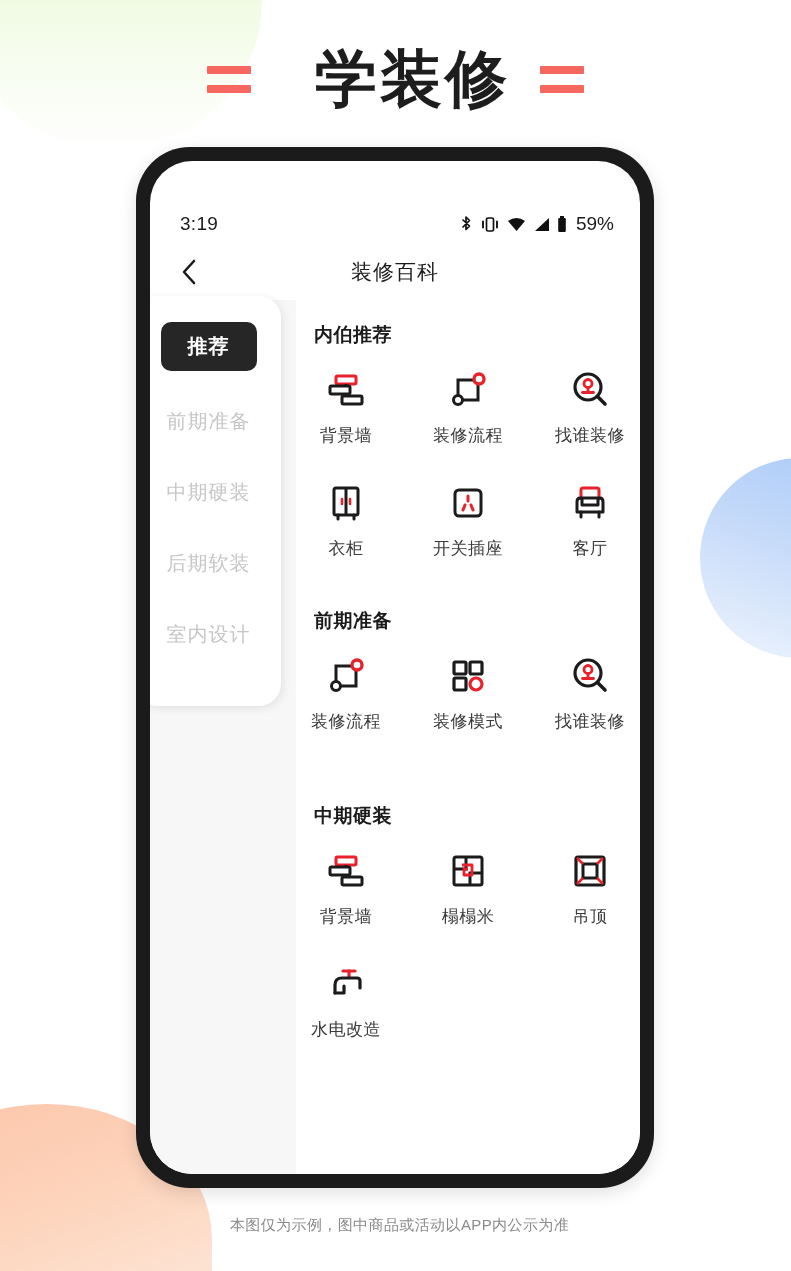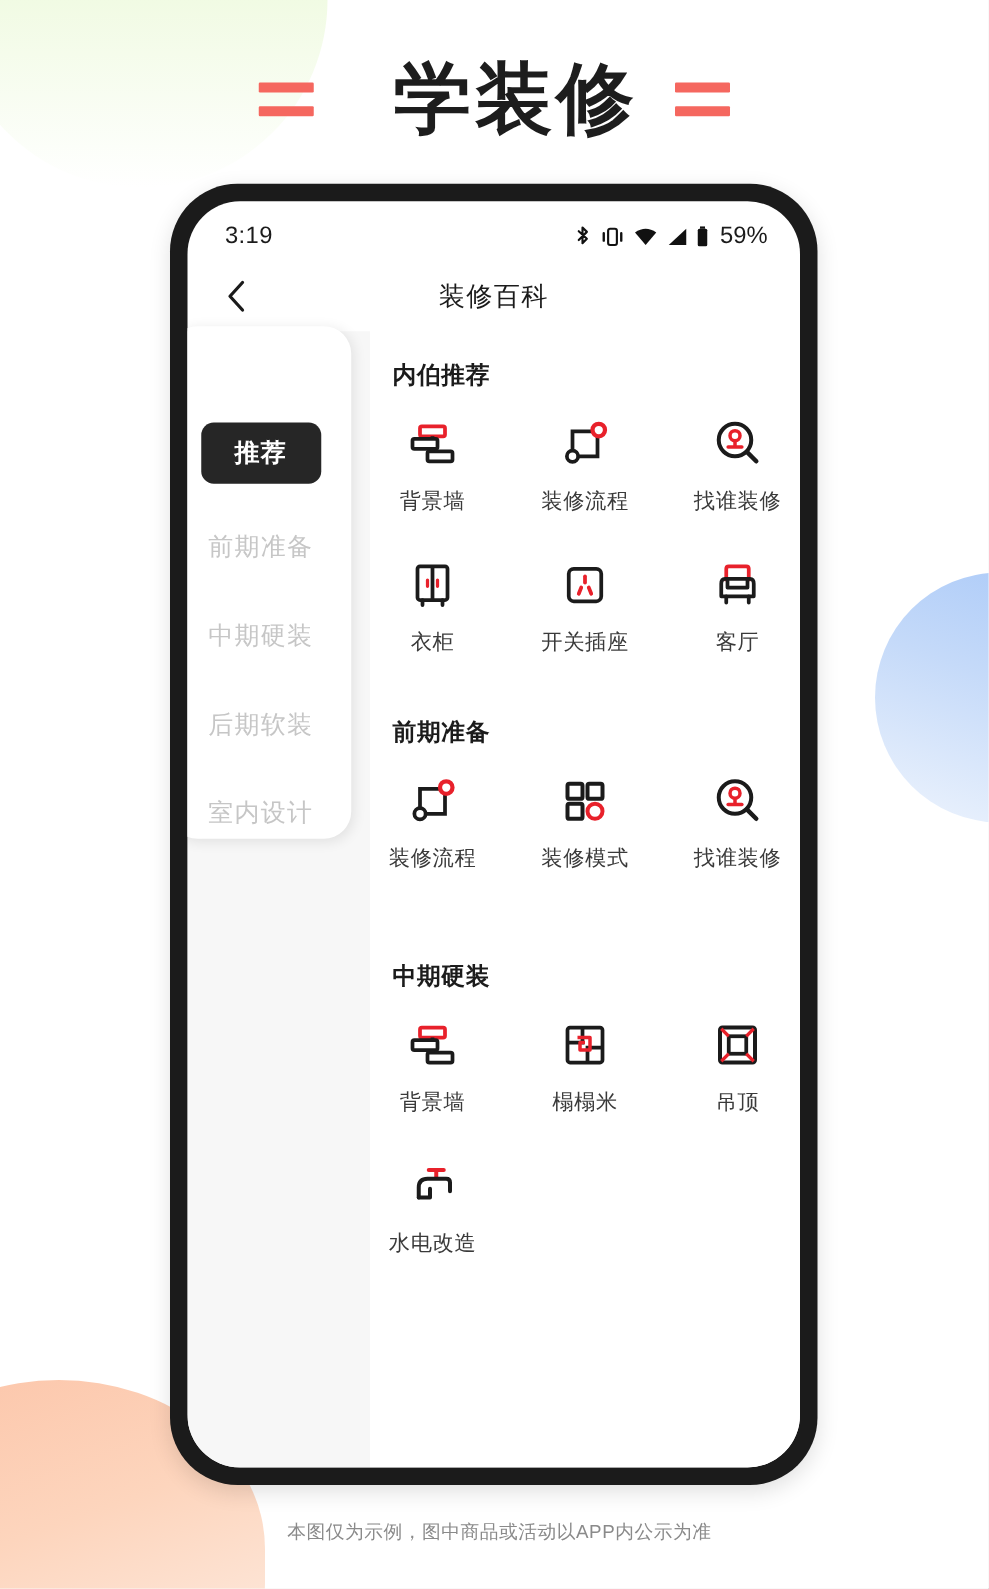--- a/index.html
+++ b/index.html
@@ -60,20 +60,21 @@
     background: #ffffff;
     border-radius: 42px;
     overflow: hidden;
   }
 
   
   #statusbar {
     position: relative; height: 48px;
     display: flex; align-items: center; justify-content: space-between;
     padding: 8px 26px 0 30px;
+    margin-top: 35px;
   }
   #clock { font-size: 19px; color: #1b1b1b; font-weight: 400; letter-spacing: .3px; }
   #status-icons { display: flex; align-items: center; gap: 7px; }
   #status-icons svg { display: block; }
   #battery-pct { font-size: 19px; color: #1b1b1b; margin-left: 2px; }
 
   
   #appbar {
     position: relative; height: 56px;
     display: flex; align-items: center; justify-content: center;
@@ -95,21 +96,20 @@
   }
   #sidebar-card {
     position: absolute; left: -14px; top: -4px;
     width: 145px; height: 410px;
     background: #ffffff;
     border-radius: 22px;
     box-shadow: 2px 2px 10px rgba(0,0,0,0.09);
     padding-top: 26px;
     display: flex; flex-direction: column; align-items: center;
     gap: 30px;
-    justify-content: flex-end;
   }
   .side-item {
     font-size: 20px; color: #c6c6c6; letter-spacing: 1px;
     padding: 7px 0; width: 100%; text-align: center; cursor: pointer;
   }
   .side-item.active {
     color: #ffffff; background: #262626;
     width: 96px; border-radius: 10px;
     font-weight: bold; padding: 11px 0;
   }

